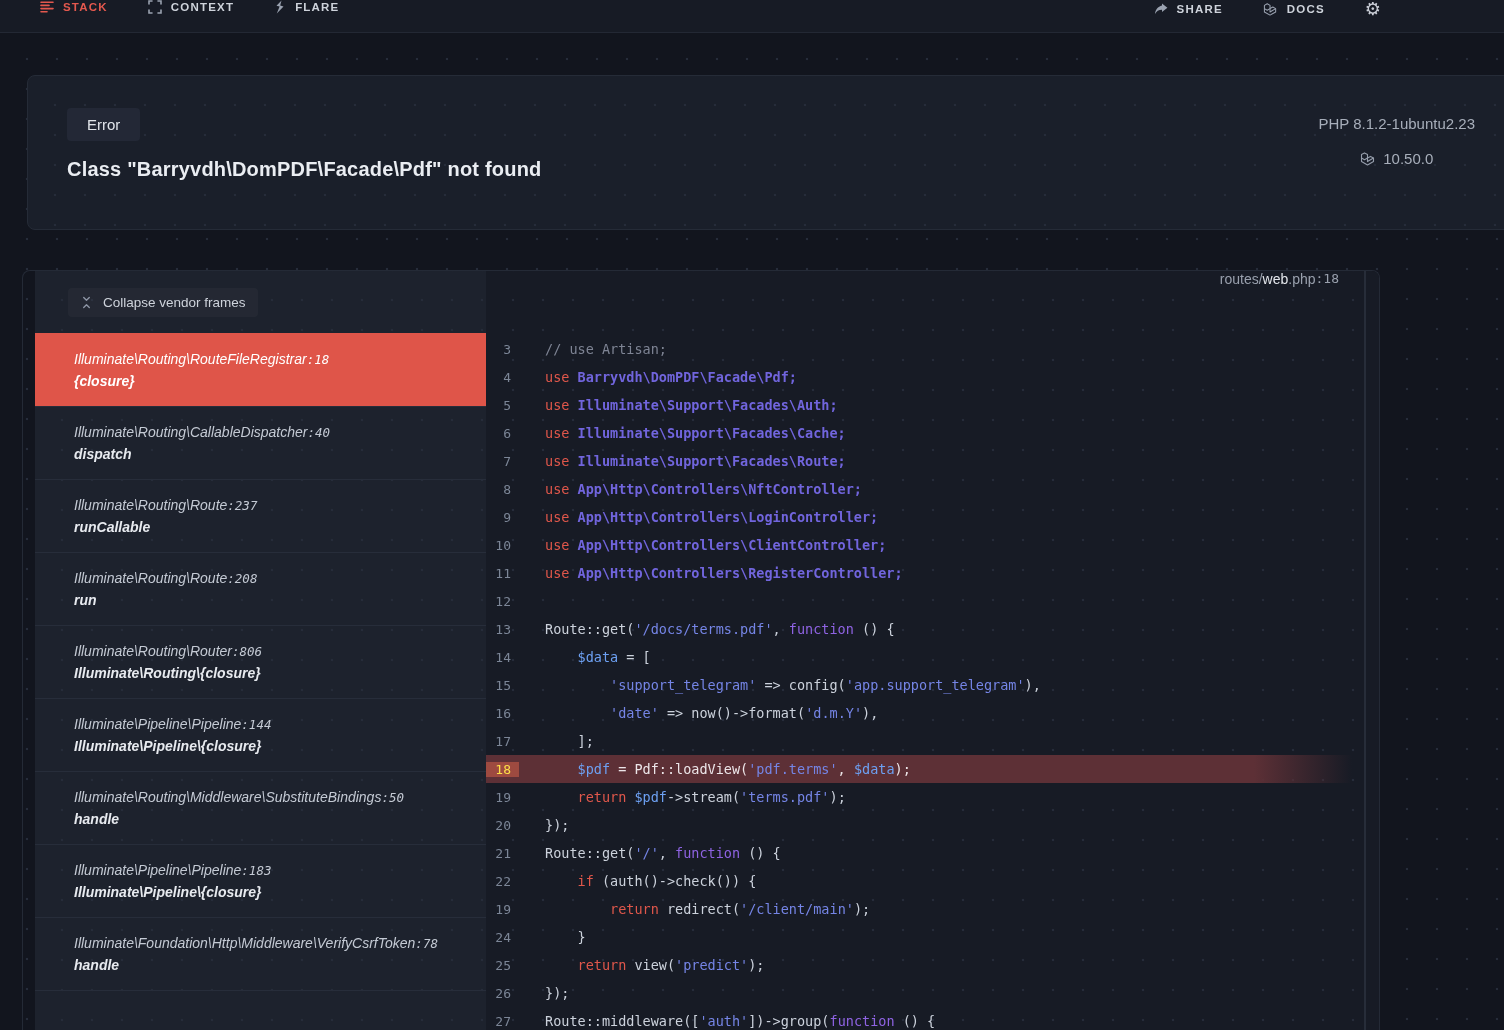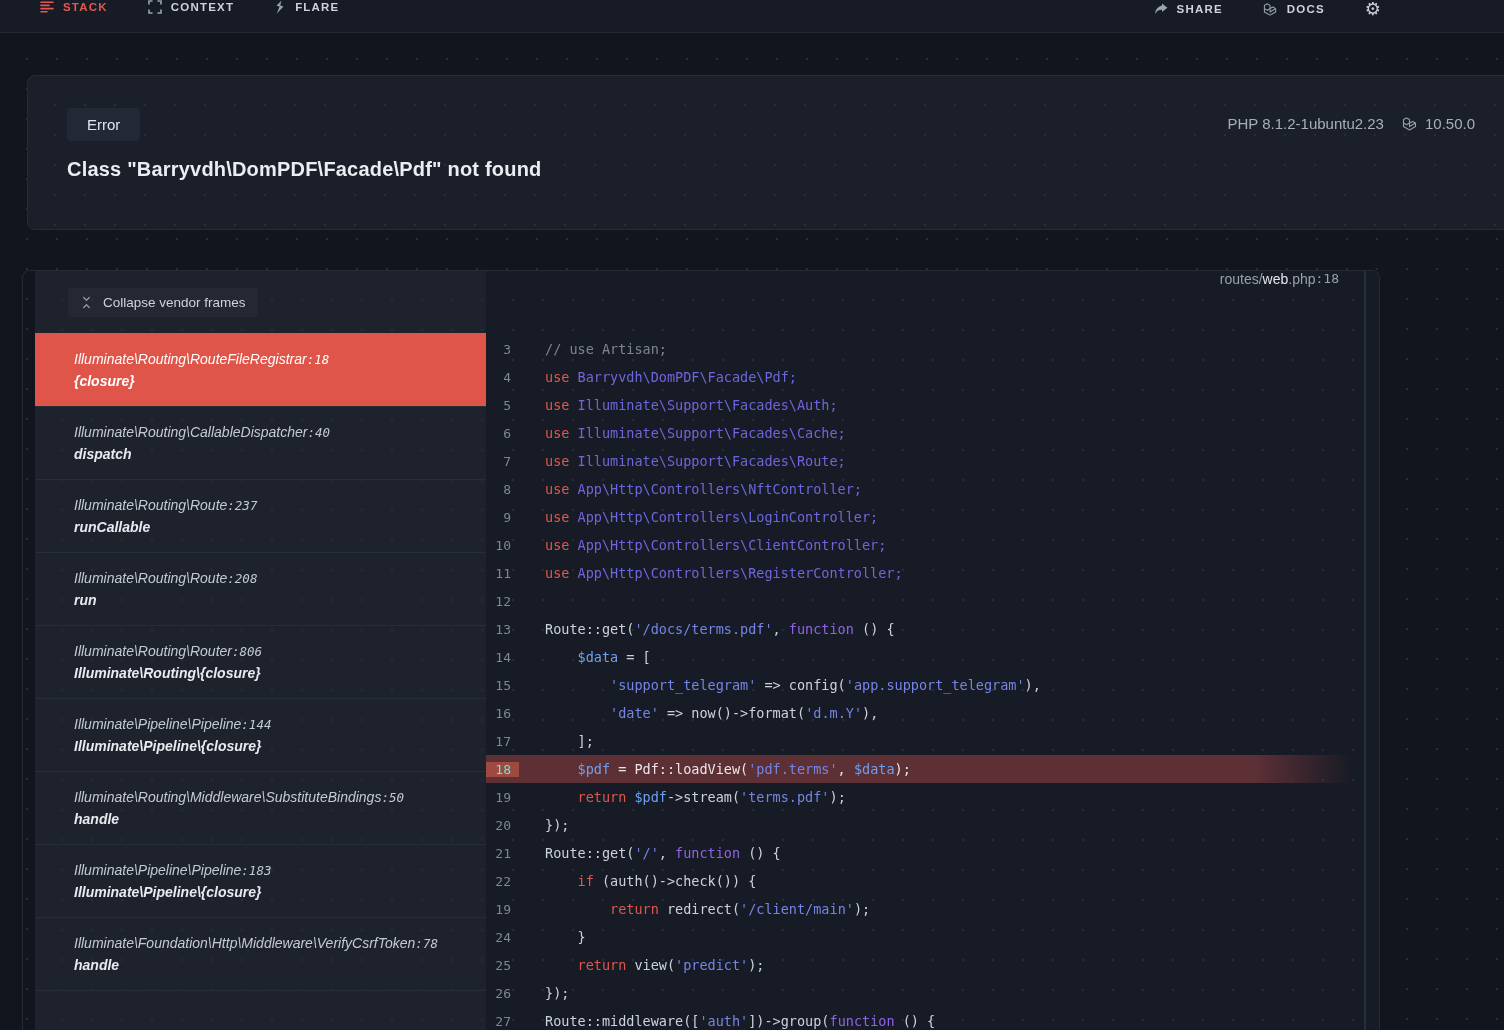--- a/index.html
+++ b/index.html
@@ -44,21 +44,21 @@
     background:#232836; color:#e1e5eb; font-size:15px;
     padding:8px 20px; border-radius:4px;
   }
   .error-title {
     position:absolute; left:39px; top:82px;
     font-size:20px; font-weight:700; color:#eaedf2; letter-spacing:.2px;
   }
   .error-meta {
     position:absolute; right:39px; top:39px;
     display:flex; align-items:center; gap:18px;
-    font-size:15px; color:#a7aeba;
+    font-size:15px; color:#a7aeba;flex-direction:column;
   }
   .error-meta .ver { display:flex; align-items:center; gap:7px; }
   .error-meta .ic { color:#959dab; display:flex; }
   
   .main-card {
     position:absolute; left:22px; top:270px; width:1358px; height:922px;
     border-radius:8px 8px 0 0; overflow:hidden; display:flex;
     border:1px solid #242a36; border-bottom:none;padding-left:12px;
   }
   
@@ -93,24 +93,24 @@
   .code-header .hline { font-family:"DejaVu Sans Mono", monospace; font-size:13px; }
   .code-lines { margin-top:16px; font-family:"DejaVu Sans Mono", monospace; font-size:13.5px; }
   .row { display:flex; height:28px; align-items:center; }
   .row .ln {
     flex:0 0 33px; padding-right:8px; text-align:right;
     font-size:13px; color:#7c8697;
   }
   .row .gap { flex:0 0 26px; }
   .row .code { white-space:pre; color:#ccd2dc; }
   .row.hl { background:linear-gradient(to right, #5d3036 0%, #5d3036 86%, rgba(93,48,54,0) 97%); }
-  .row.hl .ln { background:#9e4a40; color:#5eead4; }
+  .row.hl .ln { background:#9e4a40; color:#fde047; }
   .row.hl .code { color:#ece5e8; }
   .t-kw  { color:#e0574b; }
-  .t-cls { color:#7165dd; font-weight:400; }
+  .t-cls { color:#7165dd; font-weight:700; }
   .t-str { color:#7585e6; }
   .t-var { color:#6da0f2; }
   .t-fn  { color:#8f63e3; }
   .t-cm  { color:#7e8494; }
   .t-pl  { color:inherit; }
   .scroll-track {
     position:absolute; top:0; right:13px; width:2px; height:100%;
     background:#272d39;
   }
 </style>

